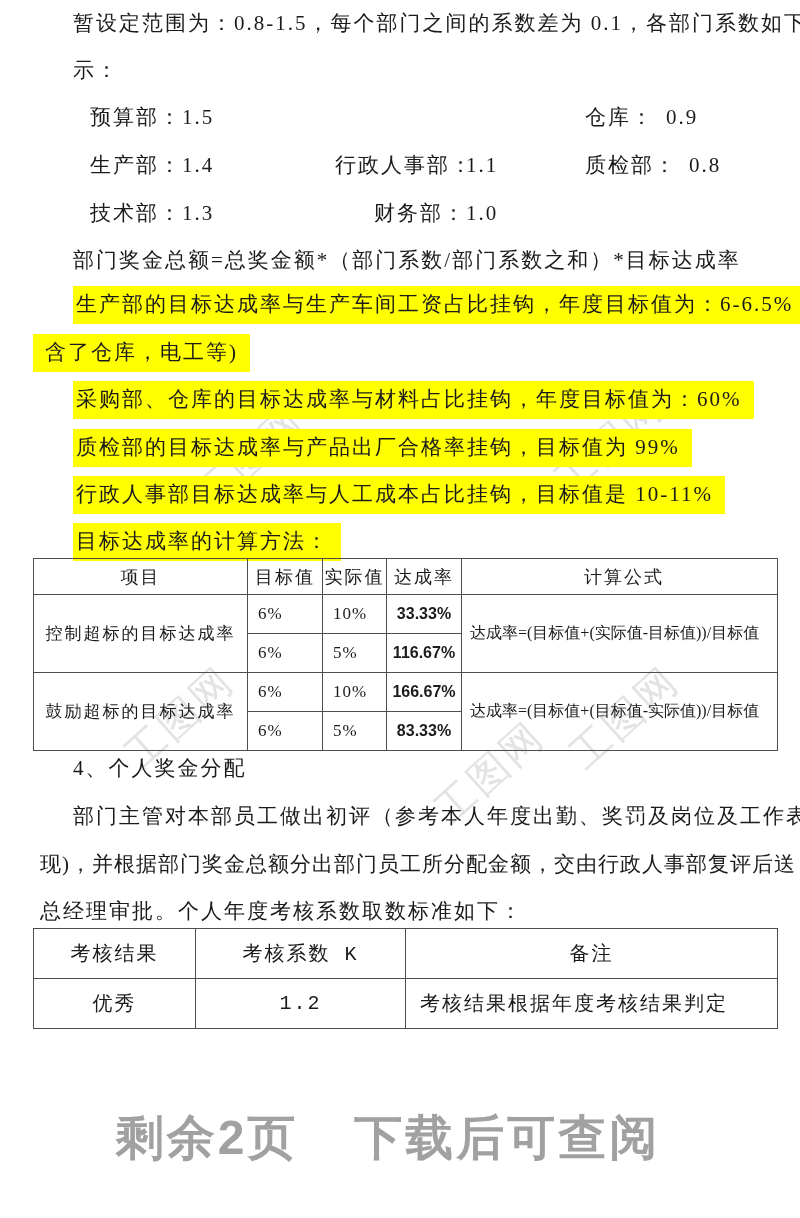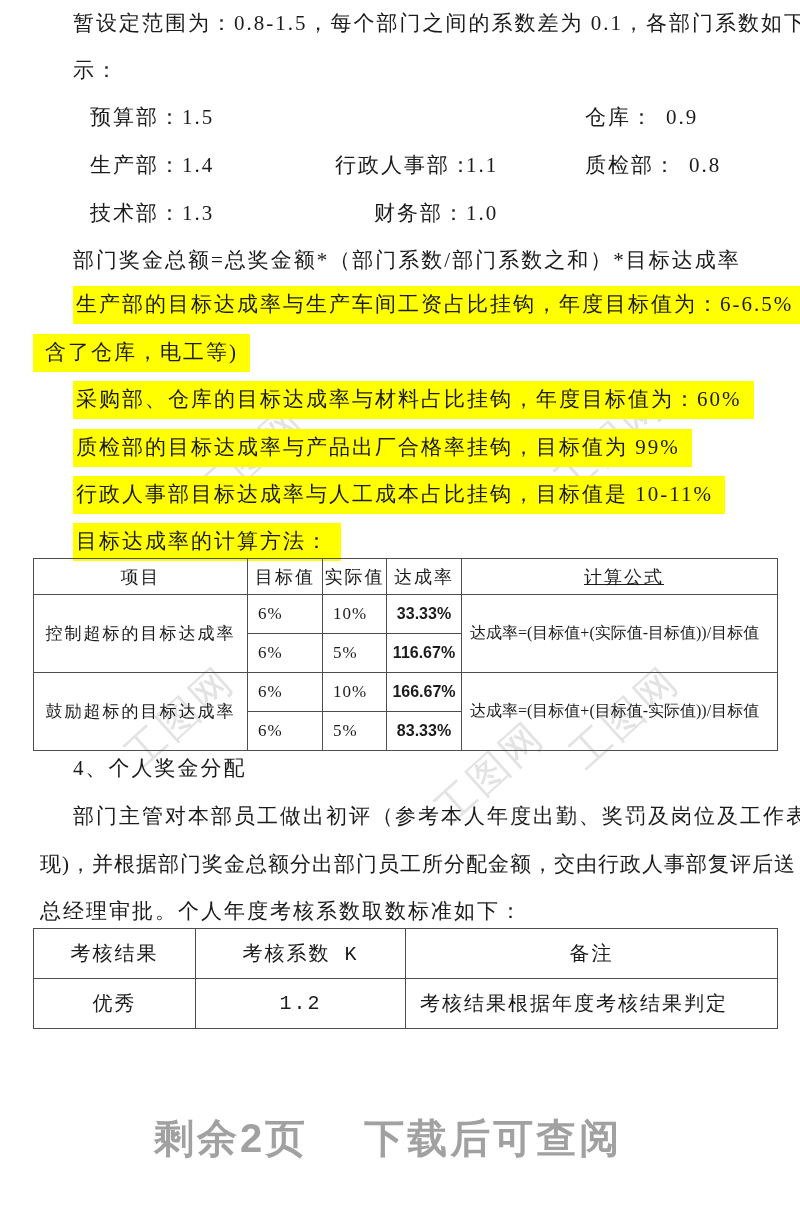--- a/index.html
+++ b/index.html
@@ -25,30 +25,30 @@
   td{border:1px solid #4d4d4d;font-size:17px;letter-spacing:2px;vertical-align:middle;
      overflow:hidden;white-space:nowrap;}
   .t1{left:33px;top:558px;width:744px;}
   .t1 .hrow td{height:33px;font-size:18px;text-align:center;}
   .t1 td{height:36px;margin-top:20px;}
   .t1 .itemcell{text-align:center;}
   .t1 .pct{text-align:left;padding-left:10px;letter-spacing:1px;}
   .t1 .rate{text-align:center;font-family:"Liberation Sans","DejaVu Sans",sans-serif;
             font-weight:bold;font-size:16px;letter-spacing:0;}
   .t1 .formula{text-align:left;padding-left:8px;font-size:16px;letter-spacing:0;}
-  .t1 .hleft{text-align:left;padding-left:10px;text-decoration:underline;}
+  .t1 .hleft{text-align:left;padding-left:10px;}
   .t2{left:33px;top:928px;width:744px;}
   .t2 td{height:47px;font-size:20px;text-align:center;font-family:Liberation Mono, monospace;}
   .t2 .notecell{text-align:left;padding-left:14px;}
   .wm{position:absolute;font-size:40px;color:rgba(175,175,175,0.35);
       transform:rotate(-42deg);font-family:"Liberation Sans",sans-serif;
       letter-spacing:3px;pointer-events:none;}
   .footer{position:absolute;top:1112px;left:0;width:776px;display:flex;
           justify-content:center;gap:56px;font-family:"Liberation Sans","DejaVu Sans",sans-serif;
-          font-weight:bold;font-size:40px;line-height:52px;color:#a1a1a1;letter-spacing:3px;}
+          font-weight:bold;font-size:48px;line-height:52px;color:#a1a1a1;letter-spacing:3px;}
 </style>
 </head>
 <body>
 
 <div class="page">
 
   <div class="wm" style="left:185px;top:430px;">工图网</div>
   <div class="wm" style="left:545px;top:415px;">工图网</div>
   <div class="wm" style="left:115px;top:690px;">工图网</div>
   <div class="wm" style="left:560px;top:690px;">工图网</div>

